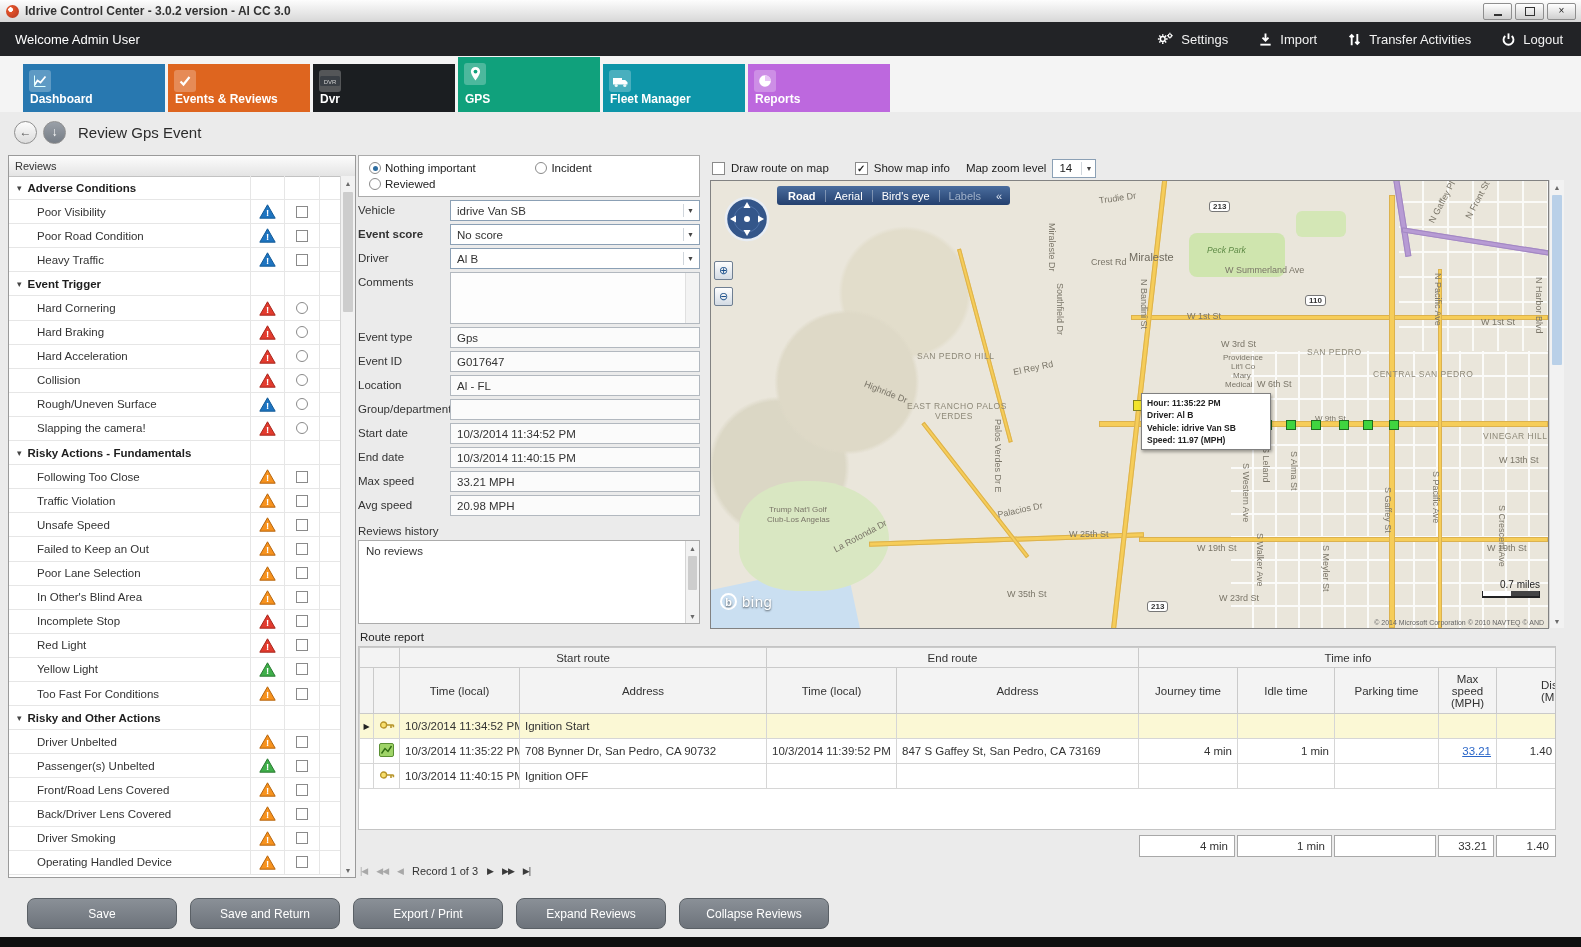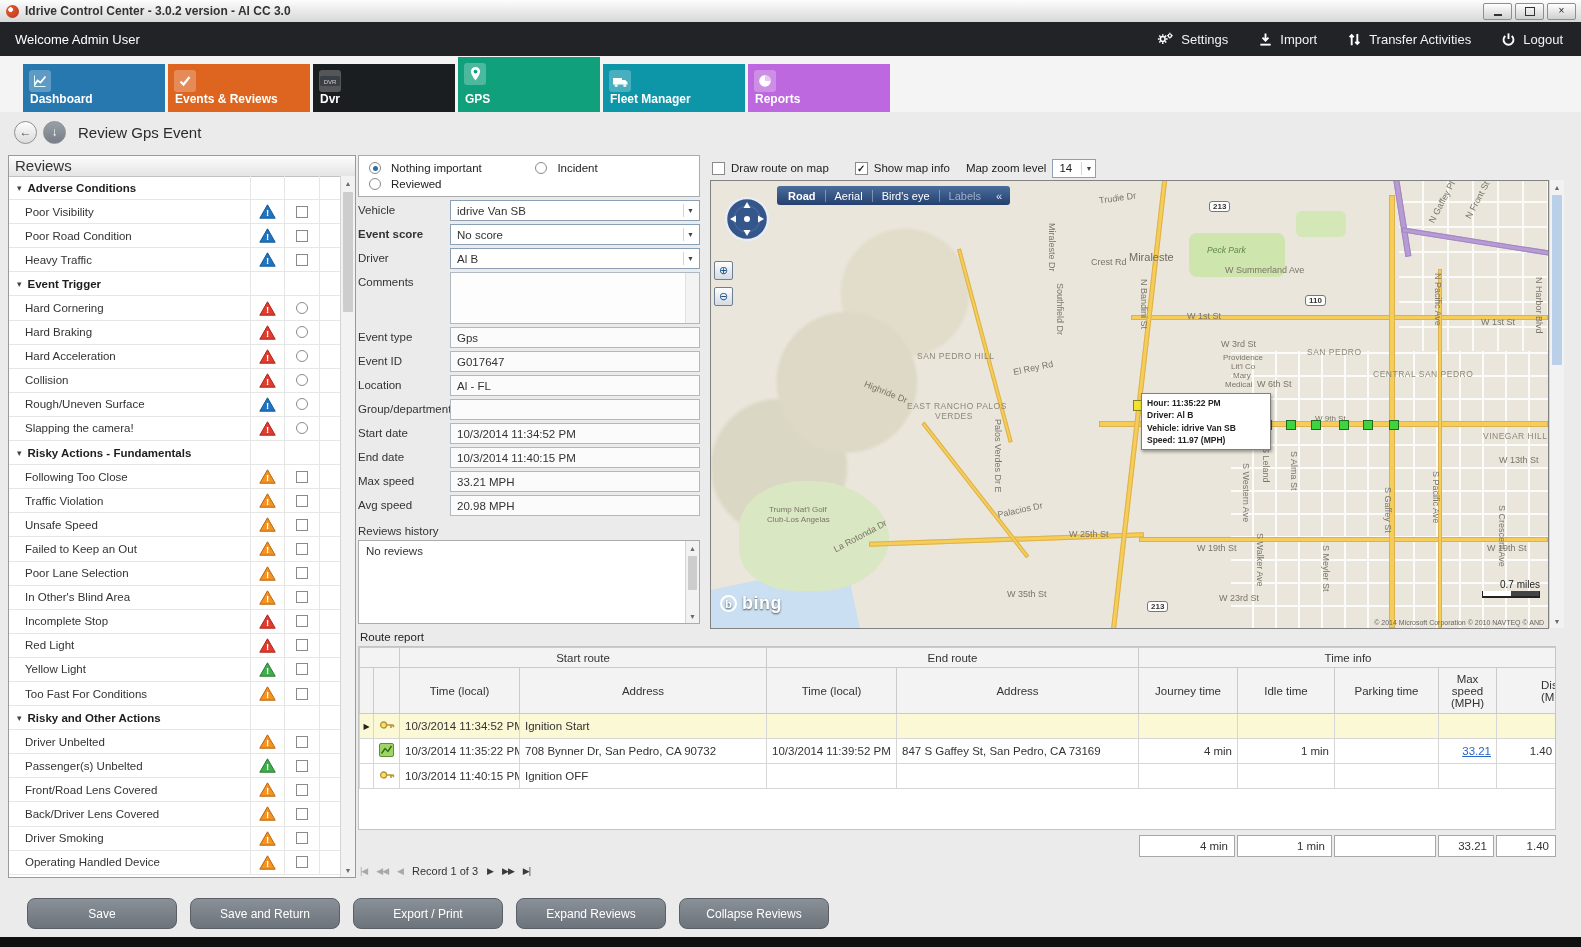--- a/index.html
+++ b/index.html
@@ -37,46 +37,46 @@
   .pagehead{position:absolute;left:0;top:112px;width:1581px;height:40px;display:flex;align-items:center}
   .circle-btn{width:21px;height:21px;border-radius:50%;border:1px solid #8f8f8f;
     display:inline-flex;align-items:center;justify-content:center;font-size:12px;margin-left:6px;cursor:default}
   .circle-btn.back{background:linear-gradient(#fcfcfc,#dcdcdc);color:#555;margin-left:14px}
   .circle-btn.down{background:linear-gradient(#9aa0a8,#767d86);color:#fff}
   .page-title{font-size:15px;color:#2b2b2b;margin-left:12px}
   
   .reviews-panel{position:absolute;left:8px;top:155px;width:348px;height:723px;background:#fff;
     border:1px solid #9a9a9a;box-sizing:border-box;overflow:hidden}
   .panel-hdr{height:20px;line-height:20px;background:linear-gradient(#fcfcfc,#e4e4e4);
-    border-bottom:1px solid #c2c2c2;padding-left:6px;font-size:15px;color:#333}
+    border-bottom:1px solid #c2c2c2;padding-left:6px;font-size:11px;color:#333}
   .tree{position:absolute;left:0;top:20px;right:15px;bottom:0;overflow:hidden}
   .tree-row{display:grid;grid-template-columns:1fr 34px 35px 21px;height:24.1px;
     border-bottom:1px solid #e6e6e6;align-items:center;box-sizing:border-box}
   .tree-row .cell{height:100%;display:flex;align-items:center;box-sizing:border-box}
   .tree-row .ic,.tree-row .ct,.tree-row .sp{border-left:1px solid #e6e6e6;justify-content:center}
   .tree-row .lbl{padding-left:8px;white-space:nowrap;overflow:hidden}
-  .tree-row .lbl.ind{padding-left:16px}
+  .tree-row .lbl.ind{padding-left:28px}
   .tree-row.group b{font-size:11.5px;color:#1d1d1d;margin-left:6px}
   .tri{font-size:9px;color:#444}
   .cb{width:12px;height:12px;border:1px solid #8a8a8a;background:#fff;display:inline-block;box-sizing:border-box}
   .rb{width:12px;height:12px;border:1px solid #8a8a8a;border-radius:50%;background:#fff;display:inline-block;
       box-sizing:border-box;position:relative}
   .rb.sel::after{content:"";position:absolute;left:2.5px;top:2.5px;width:5px;height:5px;border-radius:50%;background:#2e6da0}
   
   .vscroll{position:absolute;width:15px;background:#f2f2f2;border-left:1px solid #d5d5d5;box-sizing:border-box}
   .vs-arrow{position:absolute;left:0;width:100%;height:14px;display:flex;align-items:center;justify-content:center;
     font-size:7px;color:#6a6a6a}
   .vs-arrow.up{top:0}.vs-arrow.down{bottom:0}
   .vs-thumb{position:absolute;left:2px;right:2px;background:#cdcdcd;border-radius:1px}
   .tree-scroll{right:0;top:20px;bottom:0}
   
   .form-col{position:absolute;left:358px;top:155px;width:342px}
   .status-box{height:42px;border:1px solid #ababab;background:#fff;box-sizing:border-box;
     display:grid;grid-template-columns:52% 48%;align-content:center;row-gap:4px;padding:2px 10px}
-  .status-opt{display:flex;align-items:center;gap:10px;font-size:11.5px;color:#222}
+  .status-opt{display:flex;align-items:center;gap:4px;font-size:11.5px;color:#222}
   .frow{display:flex;margin-top:3px;height:21px}
   .frow.tall{height:52px}
   .flabel{width:92px;flex:none;padding-top:4px;font-size:11.5px;color:#333}
   .flabel.b{font-weight:bold}
   .fselect{flex:1;border:1px solid #8ba0b5;background:#fff;display:flex;align-items:center;
     padding:0 2px 0 6px;position:relative;box-sizing:border-box}
   .fselect .dd{margin-left:auto;font-size:7px;color:#444;padding:3px 3px;border-left:1px solid #d0d6dc}
   .ftext{flex:1;border:1px solid #b2b8bf;background:#fbfbfb;display:flex;align-items:center;
     padding:0 6px;box-sizing:border-box;position:relative}
   .ftext.area{align-items:flex-start;padding-top:3px;background:#fdfdfd}
@@ -149,21 +149,21 @@
   .vcollapse{padding:0 6px;font-size:11px;color:#dfe6f2;cursor:default}
   .compass{position:absolute;left:13px;top:15px;z-index:7}
   .zoom-btn{position:absolute;left:3px;width:17px;height:17px;border:1px solid #6f7f92;border-radius:2px;
     background:linear-gradient(#fefefe,#d3dbe4);display:flex;align-items:center;justify-content:center;
     font-size:11px;color:#1a4f8a;z-index:7}
   .zb-in{top:80px}.zb-out{top:106px}
   .bing-logo{position:absolute;left:9px;top:412px;display:flex;align-items:center;gap:5px;z-index:7;
     color:#fff;text-shadow:0 1px 2px rgba(0,0,0,.65)}
   .b-circle{width:17px;height:17px;border:2px solid #fff;border-radius:50%;display:flex;align-items:center;
     justify-content:center;font-size:11px;font-weight:bold;box-sizing:border-box}
-  .b-word{font-size:18px;font-weight:bold;letter-spacing:.5px}
+  .b-word{font-size:15px;font-weight:normal;letter-spacing:.5px}
   .map-scale{position:absolute;right:8px;top:398px;text-align:right;z-index:7;color:#1c1c1c;font-size:10px}
   .scale-bar{width:56px;height:5px;border-left:1px solid #222;border-right:1px solid #222;
     border-bottom:2px solid #222;margin-top:1px;margin-left:auto;background:linear-gradient(90deg,#fff 0 50%,#444 50%)}
   .map-copy{position:absolute;right:4px;bottom:2px;font-size:7px;color:#666;z-index:7}
   .page-scroll{left:1549px;top:180px;height:448px}
   
   .rr-label{position:absolute;left:360px;top:631px;font-size:11.5px;color:#222}
   .rr-wrap{position:absolute;left:358px;top:646px;width:1198px;height:184px;background:#fff;
     border:1px solid #c4c4c4;box-sizing:border-box;overflow:hidden}
   table.rr{border-collapse:collapse;table-layout:fixed;width:1196px;font-size:11.5px}

